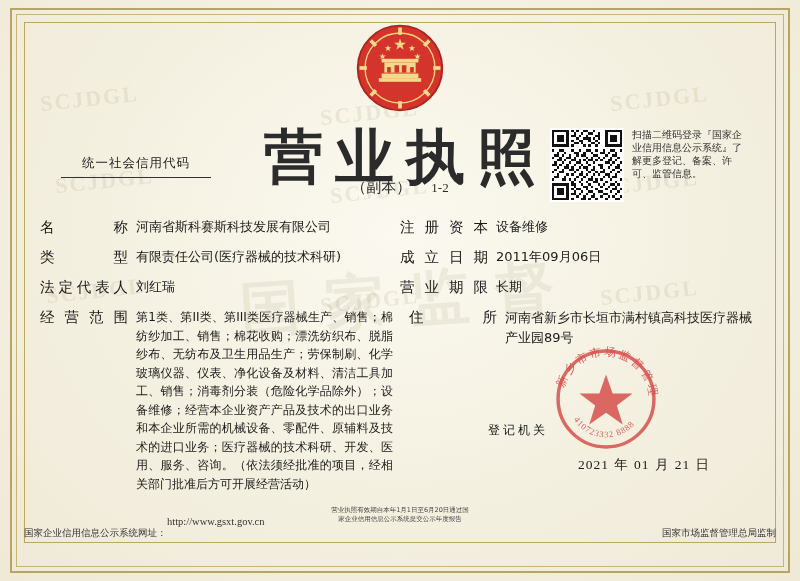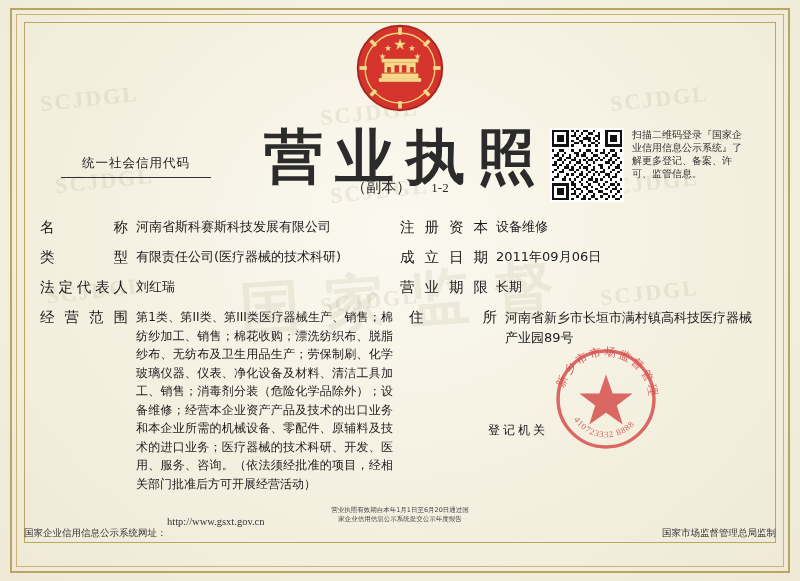--- a/index.html
+++ b/index.html
@@ -599,20 +599,28 @@
       </div>
       <div class="col-right">
         <div class="lbl">住所</div>
         <div class="val val-addr">河南省新乡市长垣市满村镇高科技医疗器械产业园89号</div>
       </div>
     </div>
 
   </div>
 
   <div class="reg-auth">登记机关</div>
+  <div class="reg-date">
+    <span class="d">2021</span>
+    <span>年</span>
+    <span class="d">01</span>
+    <span>月</span>
+    <span class="d">21</span>
+    <span>日</span>
+  </div>
 
   <div class="seal">
     <svg viewBox="0 0 140 140" width="122" height="122">
       <defs>
         <path id="sealTop" d="M 20,70 A 50,50 0 0 1 120,70"></path>
         <path id="sealBottom" d="M 26,70 A 44,44 0 0 0 114,70"></path>
       </defs>
       <circle cx="70" cy="70" r="55" fill="none" stroke="#cf2b2b" stroke-width="4" opacity="0.85"></circle>
       <polygon points="70,42 77.6,63.6 100.5,63.6 82.4,77.4 89.2,99.3 70,85.8 50.8,99.3 57.6,77.4 39.5,63.6 62.4,63.6" fill="#cf2b2b" opacity="0.85"></polygon>
       <text font-family="DejaVu Sans, sans-serif" font-size="13" fill="#cf2b2b" opacity="0.9" letter-spacing="3">

